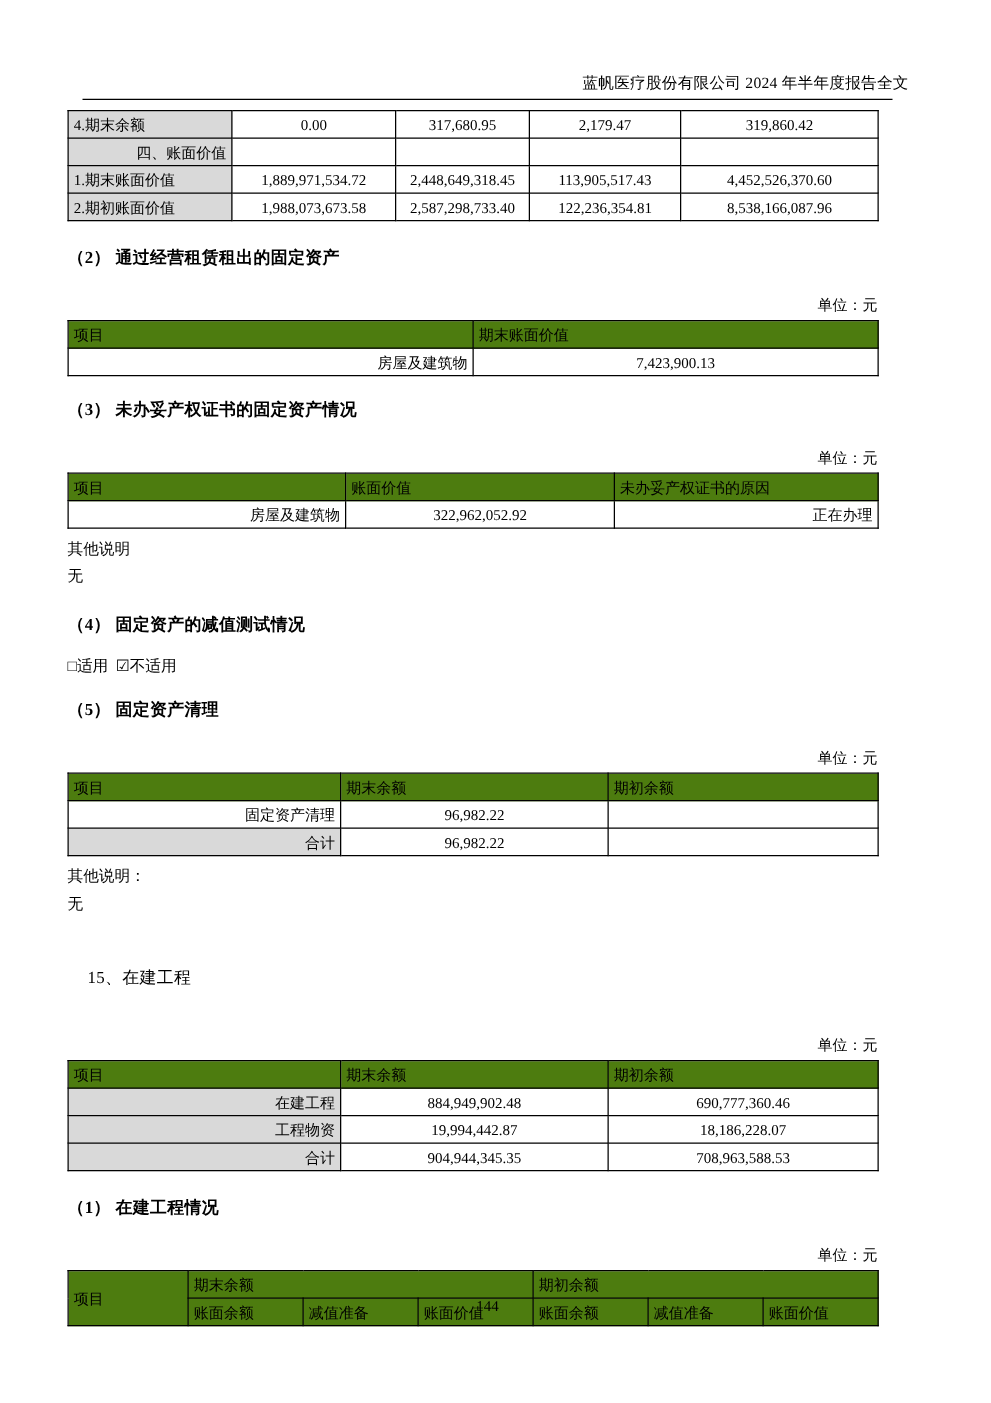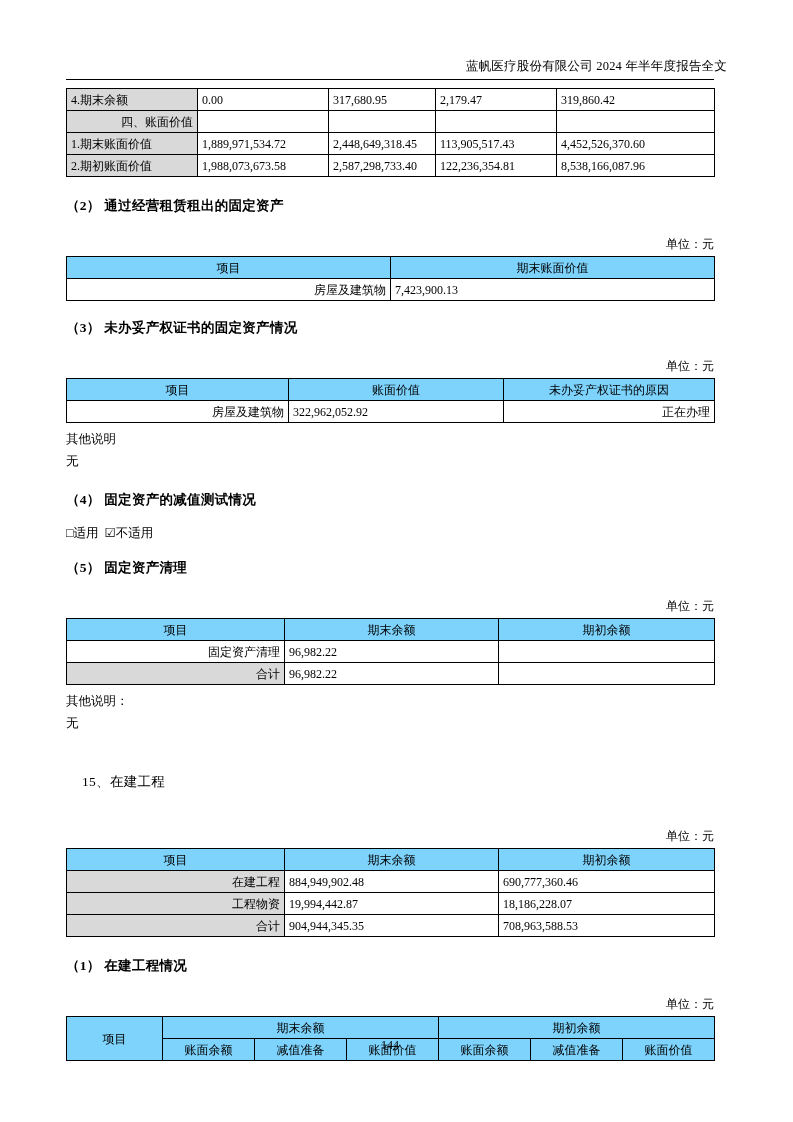--- a/index.html
+++ b/index.html
@@ -38,42 +38,42 @@
     left: 66px;
     width: 648px;
     height: 1px;
     background: #000000;
   }
 
   
   .content {
     position: absolute;
     top: 88px;
-    left: 66px;
+    left: 54px;
     width: 648px;
   }
 
   
   table.fin {
     border-collapse: collapse;
     width: 648px;
     table-layout: fixed;
     font-size: 12px;
     line-height: 14px;
   }
   table.fin td, table.fin th {
     border: 1px solid #000000;
     padding: 3px 4px;
     font-weight: normal;
     vertical-align: middle;
     height: 22px;
   }
   .gray { background: #d9d9d9; }
-  .hdr { background: #7dd3fc; text-align: center; }
-  .num { text-align: left; }
+  .hdr { background: #4d7c0f; }
+  .num { text-align: center; }
   .lft { text-align: right; }
   .indent2 { padding-left: 38px; }
 
   
   .h-sub {
     font-weight: bold;
     font-size: 13.5px;
     line-height: 18px;
     margin: 0;
     letter-spacing: 0.3px;

